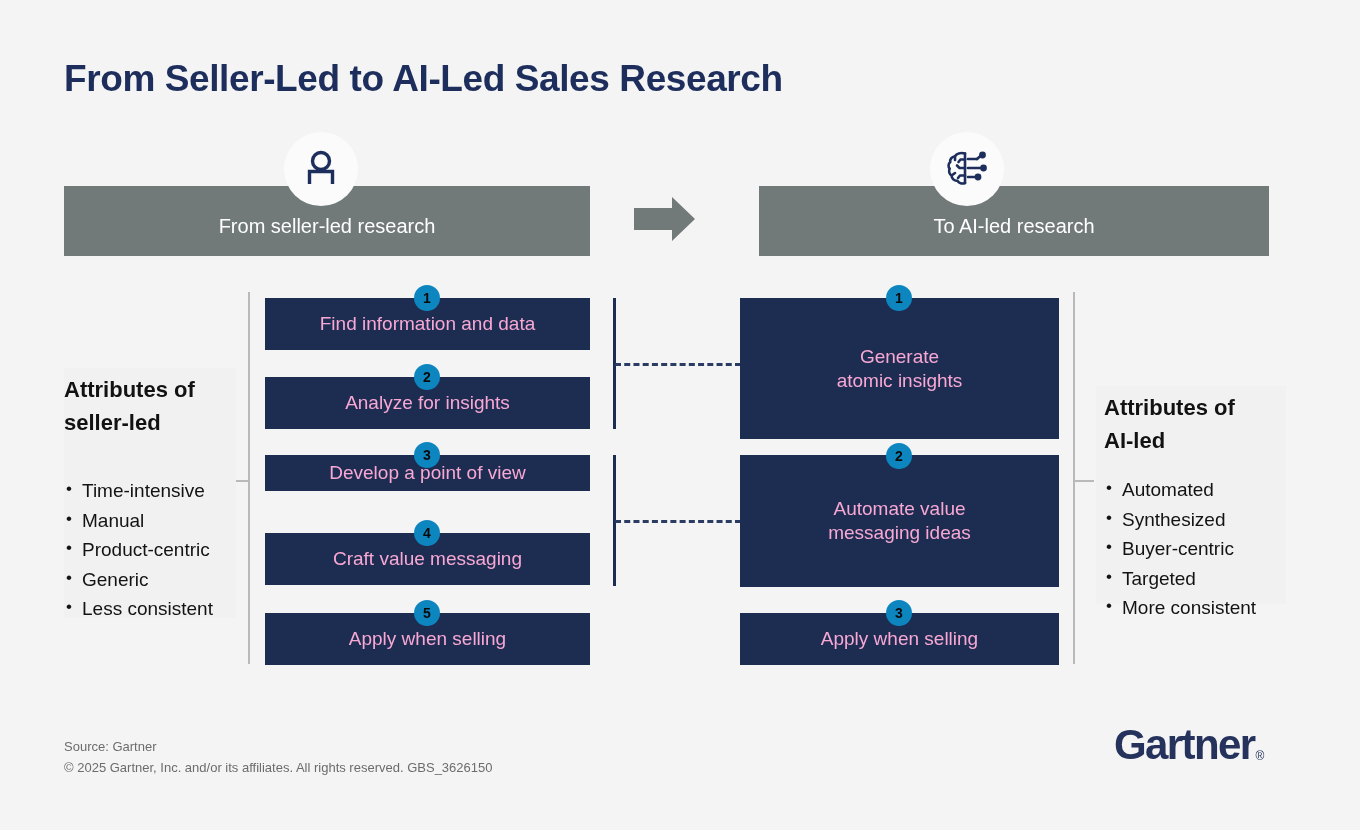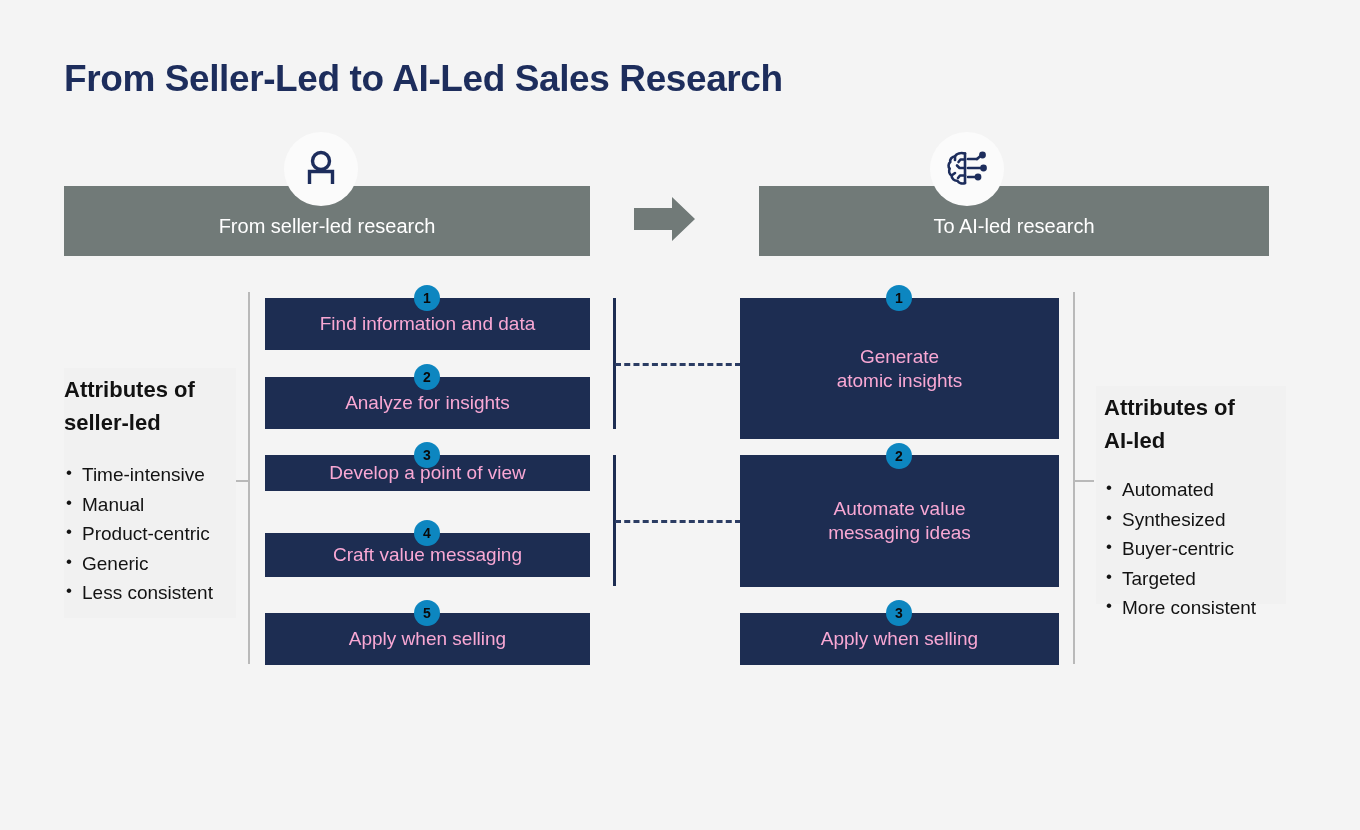--- a/index.html
+++ b/index.html
@@ -102,21 +102,21 @@
     align-items: center;
     justify-content: center;
     z-index: 6;
     line-height: 1;
   }
 
   
   #box-l1 { left: 265px; top: 298px; width: 325px; height: 52px; }
   #box-l2 { left: 265px; top: 377px; width: 325px; height: 52px; }
   #box-l3 { left: 265px; top: 455px; width: 325px; height: 36px; }
-  #box-l4 { left: 265px; top: 533px; width: 325px; height: 44px; }
+  #box-l4 { left: 265px; top: 533px; width: 325px; height: 52px; }
   #box-l5 { left: 265px; top: 613px; width: 325px; height: 52px; }
 
   #badge-l1 { left: 414px; top: 285px; }
   #badge-l2 { left: 414px; top: 364px; }
   #badge-l3 { left: 414px; top: 442px; }
   #badge-l4 { left: 414px; top: 520px; }
   #badge-l5 { left: 414px; top: 600px; }
 
   
   #box-r1 { left: 740px; top: 298px; width: 319px; height: 141px; }
@@ -189,21 +189,21 @@
     line-height: 1.56;
   }
   .attr-list li::before {
     content: "\2022";
     position: absolute;
     left: 2px;
     top: 0;
     font-size: 17px;
   }
   #attr-panel-left .attr-title  { margin: 5px 0 0 0; }
-  #attr-panel-left .attr-list   { margin-top: 20px; }
+  #attr-panel-left .attr-list   { margin-top: 36px; }
   #attr-panel-right .attr-title { margin: 5px 0 0 8px; }
   #attr-panel-right .attr-list  { margin-top: 17px; margin-left: 8px; }
 
   
   #footer-source {
     position: absolute;
     left: 64px;
     top: 736px;
     font-size: 13px;
     color: #6c6c6c;
@@ -349,15 +349,23 @@
     <div class="attr-title">Attributes of<br>AI-led</div>
     <ul class="attr-list">
       <li>Automated</li>
       <li>Synthesized</li>
       <li>Buyer-centric</li>
       <li>Targeted</li>
       <li>More consistent</li>
     </ul>
   </div>
 
-
+  <div id="footer-source">
+    <div>Source: Gartner</div>
+    <div>© 2025 Gartner, Inc. and/or its affiliates. All rights reserved. GBS_3626150</div>
+  </div>
+
+  <div id="gartner-logo">
+    <span id="gartner-logo-text">Gartner</span>
+    <span id="gartner-logo-reg">®</span>
+  </div>
 
 </div>
 
 </body></html>

